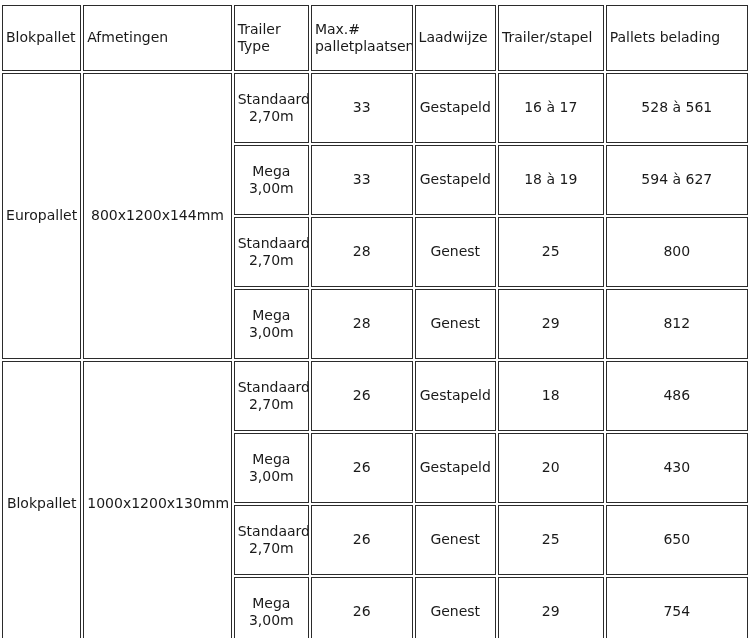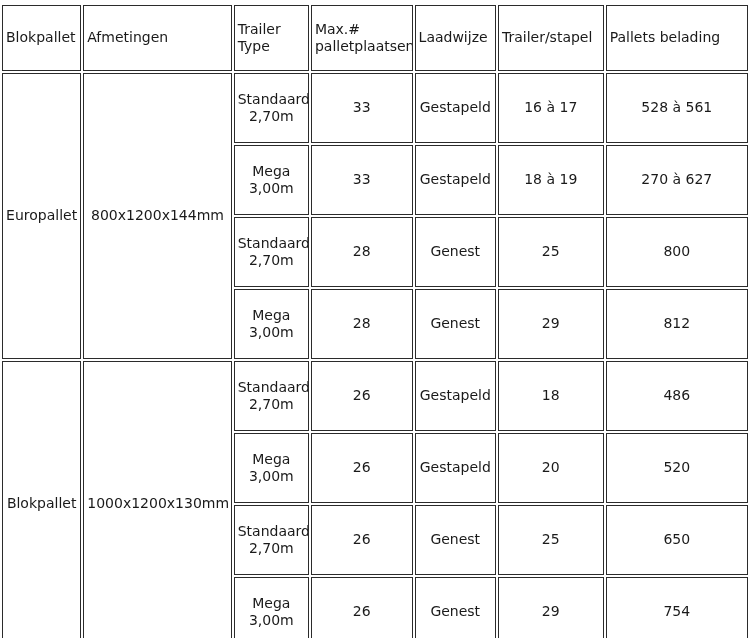--- a/index.html
+++ b/index.html
@@ -132,21 +132,21 @@
         <td>528 à 561</td>
       </tr>
       <tr>
         <td class="c-trailer">
           <span class="t-name">Mega</span>
           <span class="t-height">3,00m</span>
         </td>
         <td>33</td>
         <td>Gestapeld</td>
         <td>18 à 19</td>
-        <td>270 à 627</td>
+        <td>594 à 627</td>
       </tr>
       <tr>
         <td class="c-trailer">
           <span class="t-name">Standaard</span>
           <span class="t-height">2,70m</span>
         </td>
         <td>28</td>
         <td>Genest</td>
         <td>25</td>
         <td>800</td>
@@ -174,21 +174,21 @@
         <td>486</td>
       </tr>
       <tr>
         <td class="c-trailer">
           <span class="t-name">Mega</span>
           <span class="t-height">3,00m</span>
         </td>
         <td>26</td>
         <td>Gestapeld</td>
         <td>20</td>
-        <td>520</td>
+        <td>430</td>
       </tr>
       <tr>
         <td class="c-trailer">
           <span class="t-name">Standaard</span>
           <span class="t-height">2,70m</span>
         </td>
         <td>26</td>
         <td>Genest</td>
         <td>25</td>
         <td>650</td>

